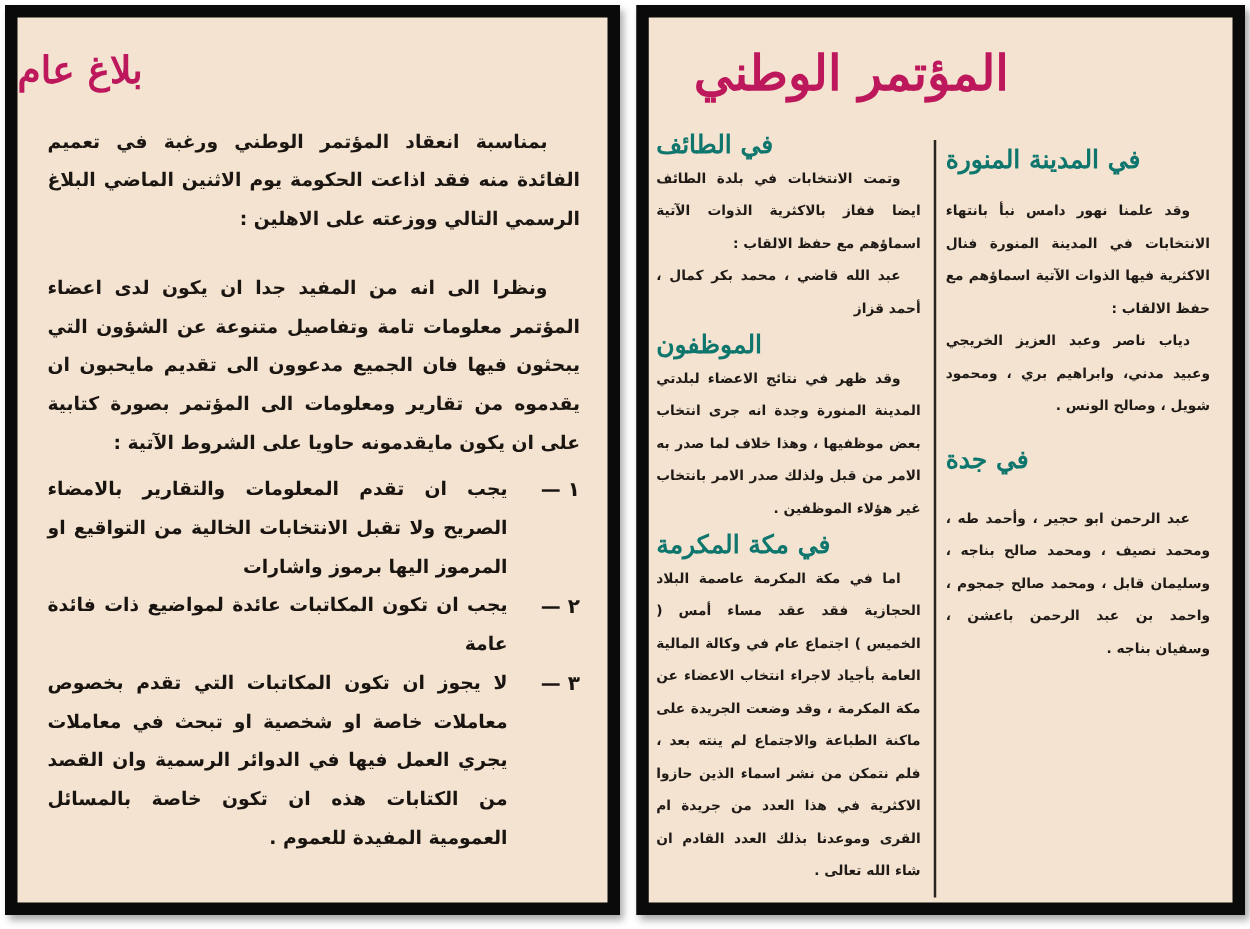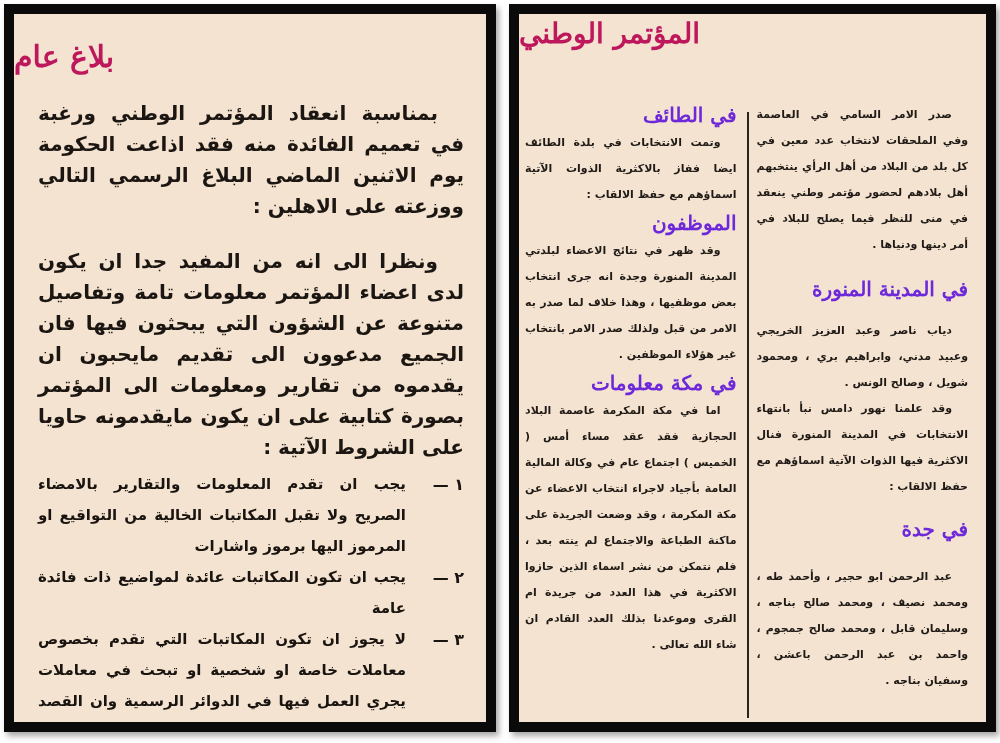--- a/index.html
+++ b/index.html
@@ -15,100 +15,100 @@
   .paper {
     position: absolute; left: 10px; top: 10px; right: 10px; bottom: 10px;
     background: #f3e3d0; overflow: hidden; direction: rtl;
   }
   .title {
     text-align: left; font-family: "DejaVu Serif", serif; font-weight: bold;
     font-size: 30px; line-height: 1; color: #be185d;
   }
   .left .title { margin-top: 28px; margin-bottom: 26px; }
   .p {
-    font-family: "DejaVu Sans", sans-serif; font-weight: bold; font-size: 20px;
+    font-family: "DejaVu Sans", sans-serif; font-weight: bold; font-size: 15px;
     line-height: 31px; text-align: justify; margin: 0 22px 0 24px; color: #1c1612;
   }
   .p .indent { display: inline-block; width: 26px; }
   .gap { height: 12px; }
   .item { display: flex; margin: 0 22px 0 24px; }
   .item .num {
     flex: 0 0 58px; font-family: "DejaVu Sans", sans-serif; font-weight: bold;
     font-size: 16px; line-height: 31px; white-space: nowrap;
   }
   .item .txt {
     flex: 1; font-family: "DejaVu Sans", sans-serif; font-weight: bold; font-size: 15px;
     line-height: 31px; text-align: justify;
   }
   
-  .right .title { margin-top: 6px; margin-bottom: 0; font-size: 28px; }
+  .right .title { margin-top: 26px; margin-bottom: 0; font-size: 39px; padding-left: 36px; }
   .cols { position: absolute; top: 82px; left: 0; right: 0; bottom: 0; display: flex; direction: rtl; }
   .col { flex: 1; padding: 0 8px; }
   .col.first { padding-right: 18px; padding-left: 8px; }
   .col.second { padding-left: 6px; padding-right: 10px; }
   .rule { width: 2px; background: #2b2320; margin-top: 16px; margin-bottom: 4px; }
   .h {
-    text-align: right; font-family: "DejaVu Serif", serif; font-weight: bold; font-size: 20px;
-    line-height: 30px; color: #6d28d9;
+    text-align: left; font-family: "DejaVu Serif", serif; font-weight: bold; font-size: 20px;
+    line-height: 30px; color: #0f766e;
   }
   .s {
     font-family: "DejaVu Sans", sans-serif; font-weight: bold; font-size: 11px;
     line-height: 26px; text-align: justify; color: #201a16;
   }
   .s .indent { display: inline-block; width: 16px; }
 </style>
 </head>
 <body>
 
 <div class="frame left">
   <div class="paper">
     <div class="title">بلاغ عام</div>
     <div class="p"><span class="indent"></span><span>بمناسبة انعقاد المؤتمر الوطني ورغبة في تعميم الفائدة منه فقد اذاعت الحكومة يوم الاثنين الماضي البلاغ الرسمي التالي ووزعته على الاهلين :</span></div>
     <div class="gap"></div>
     <div class="gap"></div>
     <div class="p"><span class="indent"></span><span>ونظرا الى انه من المفيد جدا ان يكون لدى اعضاء المؤتمر معلومات تامة وتفاصيل متنوعة عن الشؤون التي يبحثون فيها فان الجميع مدعوون الى تقديم مايحبون ان يقدموه من تقارير ومعلومات الى المؤتمر بصورة كتابية على ان يكون مايقدمونه حاويا على الشروط الآتية :</span></div>
     <div class="gap" style="height:6px"></div>
     <div class="item">
       <span class="num">١ —</span>
-      <span class="txt">يجب ان تقدم المعلومات والتقارير بالامضاء الصريح ولا تقبل المكاتبات الخالية من التواقيع او المرموز اليها برموز واشارات</span>
+      <span class="txt">يجب ان تقدم المعلومات والتقارير بالامضاء الصريح ولا تقبل الانتخابات الخالية من التواقيع او المرموز اليها برموز واشارات</span>
     </div>
     <div class="item">
       <span class="num">٢ —</span>
       <span class="txt">يجب ان تكون المكاتبات عائدة لمواضيع ذات فائدة عامة</span>
     </div>
     <div class="item">
       <span class="num">٣ —</span>
       <span class="txt">لا يجوز ان تكون المكاتبات التي تقدم بخصوص معاملات خاصة او شخصية او تبحث في معاملات يجري العمل فيها في الدوائر الرسمية وان القصد من الكتابات هذه ان تكون خاصة بالمسائل العمومية المفيدة للعموم .</span>
     </div>
 
   </div>
 </div>
 
 <div class="frame right">
   <div class="paper">
     <div class="title">المؤتمر الوطني</div>
     <div class="cols">
 
       <div class="col first">
-        <div class="s" style="margin-top:6px"><span class="indent"></span><span>صدر الامر السامي في العاصمة وفي الملحقات لانتخاب عدد معين في كل بلد من البلاد من أهل الرأي ينتخبهم أهل بلادهم لحضور مؤتمر وطني ينعقد في منى للنظر فيما يصلح للبلاد في أمر دينها ودنياها .</span></div>
         <div style="height:16px"></div>
         <div class="h">في المدينة المنورة</div>
         <div style="height:14px"></div>
+        <div class="s"><span class="indent"></span><span>وقد علمنا نهور دامس نبأ بانتهاء الانتخابات في المدينة المنورة فنال الاكثرية فيها الذوات الآتية اسماؤهم مع حفظ الالقاب :</span></div>
         <div class="s"><span class="indent"></span><span>دياب ناصر وعبد العزيز الخريجي وعبيد مدني، وابراهيم بري ، ومحمود شويل ، وصالح الونس .</span></div>
-        <div class="s"><span class="indent"></span><span>وقد علمنا نهور دامس نبأ بانتهاء الانتخابات في المدينة المنورة فنال الاكثرية فيها الذوات الآتية اسماؤهم مع حفظ الالقاب :</span></div>
         <div style="height:14px"></div>
         <div class="h">في جدة</div>
         <div style="height:14px"></div>
         <div class="s" style="margin-top:6px"><span class="indent"></span><span>عبد الرحمن ابو حجير ، وأحمد طه ، ومحمد نصيف ، ومحمد صالح بناجه ، وسليمان قابل ، ومحمد صالح جمجوم ، واحمد بن عبد الرحمن باعشن ، وسفيان بناجه .</span></div>
       </div>
       <div class="rule"></div>
 
       <div class="col second">
         <div class="h" style="margin-top:4px">في الطائف</div>
         <div class="s"><span class="indent"></span><span>وتمت الانتخابات في بلدة الطائف ايضا ففاز بالاكثرية الذوات الآتية اسماؤهم مع حفظ الالقاب :</span></div>
+        <div class="s"><span class="indent"></span><span>عبد الله قاضي ، محمد بكر كمال ، أحمد قزاز</span></div>
         <div class="h">الموظفون</div>
         <div class="s"><span class="indent"></span><span>وقد ظهر في نتائج الاعضاء لبلدتي المدينة المنورة وجدة انه جرى انتخاب بعض موظفيها ، وهذا خلاف لما صدر به الامر من قبل ولذلك صدر الامر بانتخاب غير هؤلاء الموظفين .</span></div>
-        <div class="h">في مكة معلومات</div>
+        <div class="h">في مكة المكرمة</div>
         <div class="s"><span class="indent"></span><span>اما في مكة المكرمة عاصمة البلاد الحجازية فقد عقد مساء أمس ( الخميس ) اجتماع عام في وكالة المالية العامة بأجياد لاجراء انتخاب الاعضاء عن مكة المكرمة ، وقد وضعت الجريدة على ماكنة الطباعة والاجتماع لم ينته بعد ، فلم نتمكن من نشر اسماء الذين حازوا الاكثرية في هذا العدد من جريدة ام القرى وموعدنا بذلك العدد القادم ان شاء الله تعالى .</span></div>
       </div>
     </div>
   </div>
 </div>
 
 </body></html>

